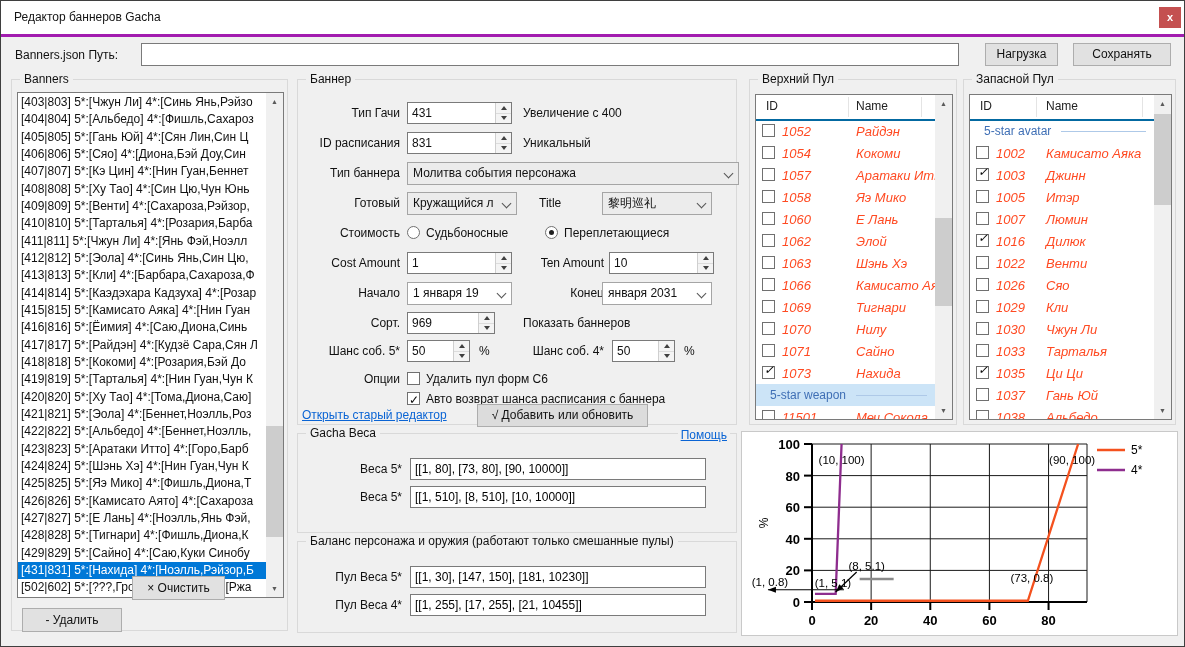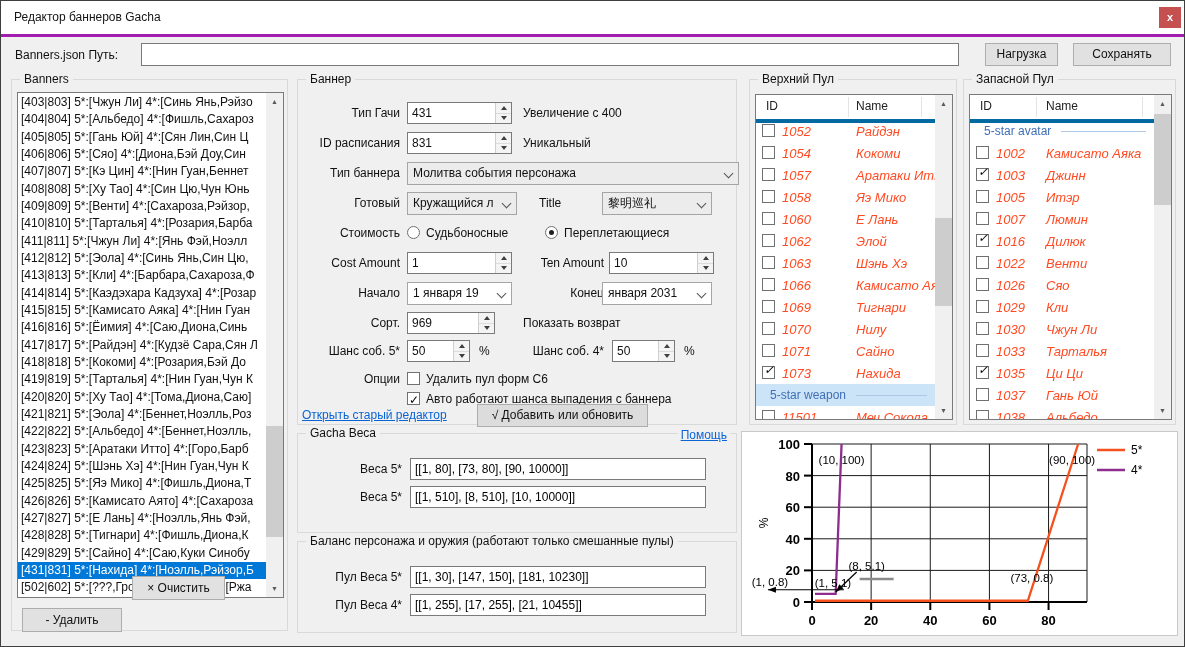--- a/index.html
+++ b/index.html
@@ -43,21 +43,21 @@
   
   .cb{display:inline-block;width:13px;height:13px;background:#fff;border:1px solid #707070;box-sizing:border-box;
     vertical-align:-2px;margin-right:6px;position:relative;}
   .cb.on::after{content:"\2713";position:absolute;left:1px;top:-4px;font-size:12px;color:#0b0b0b;}
   .rad{display:inline-block;width:13px;height:13px;border:1px solid #707070;border-radius:50%;background:#fff;
     box-sizing:border-box;vertical-align:-2px;margin-right:6px;position:relative;}
   .rad.on::after{content:"";position:absolute;left:3px;top:3px;width:5px;height:5px;border-radius:50%;background:#1f1f1f;}
   .link{position:absolute;font-size:12px;color:#0a64d4;text-decoration:underline;white-space:nowrap;}
   
   .pool{position:absolute;background:#fff;border:1px solid #7a7a7a;box-sizing:border-box;overflow:hidden;}
-  .pool-head{height:24px;position:relative;font-size:12px;color:#222;border-bottom:4px solid #0369a1;}
+  .pool-head{height:24px;position:relative;font-size:12px;color:#222;border-bottom:2px solid #0369a1;}
   .pool-head span{position:absolute;top:4px;}
   .pool-head i{position:absolute;top:2px;bottom:2px;width:1px;background:#e4e4e4;}
   .pool-body{position:absolute;left:0;right:17px;top:25px;bottom:0;overflow:hidden;}
   .pool-row{height:22px;position:relative;font-size:13px;color:#ff4a22;font-style:italic;}
   .pool-row .cb{position:absolute;left:6px;top:4px;margin:0;}
   .pool-row .pid{position:absolute;top:4px;}
   .pool-row .pnm{position:absolute;top:4px;white-space:nowrap;}
   .pool-sec{height:22px;display:flex;align-items:center;font-size:12px;color:#3f6fb5;padding-left:14px;}
   .pool-sec i{flex:1;height:1px;background:#aec9e8;margin:0 8px 0 10px;}
   .pool-sec.hl{background:#cce4f7;}
@@ -219,21 +219,21 @@
       <span class="v">969</span>
       <span class="btns">
           <i class="up">
             <span class="tri-up"></span>
           </i>
           <i class="dn">
             <span class="tri-dn"></span>
           </i>
         </span>
     </div>
-    <span class="lbl hint" style="left:225px;top:232px;">Показать возврат</span>
+    <span class="lbl hint" style="left:225px;top:232px;">Показать баннеров</span>
 
     <span class="lbl rlab" style="left:0;top:260px;width:102px;">Шанс соб. 5*</span>
     <div class="spin" style="left:109px;top:260px;width:63px;">
       <span class="v">50</span>
       <span class="btns">
           <i class="up">
             <span class="tri-up"></span>
           </i>
           <i class="dn">
             <span class="tri-dn"></span>
@@ -250,21 +250,21 @@
           </i>
           <i class="dn">
             <span class="tri-dn"></span>
           </i>
         </span>
     </div>
     <span class="lbl" style="left:386px;top:260px;">%</span>
 
     <span class="lbl rlab" style="left:0;top:288px;width:102px;">Опции</span>
     <span class="lbl" style="left:109px;top:288px;"><span class="cb"></span><span>Удалить пул форм С6</span></span>
-    <span class="lbl" style="left:109px;top:308px;"><span class="cb on"></span><span>Авто работают шанса выпадения с баннера</span></span>
+    <span class="lbl" style="left:109px;top:308px;"><span class="cb on"></span><span>Авто возврат шанса расписания с баннера</span></span>
 
     <span class="link" style="left:4px;top:328px;">Открыть старый редактор</span>
     <div class="btn" style="left:179px;top:324px;width:171px;height:23px;line-height:21px;background:#dcdcdc;">√ Добавить или обновить</div>
   </div>
 
   <div class="group" style="left:296px;top:432px;width:440px;height:100px;">
     <span class="glabel">Gacha Веса</span>
     <span class="link" style="right:6px;top:-6px;background:#f0f0f0;padding:0 3px;">Помощь</span>
     <span class="lbl rlab" style="left:0;top:24px;width:104px;">Веса 5*</span>
     <input class="tbox" style="left: 112px; top: 24px; width: 296px; height: 22px;" value="[[1, 80], [73, 80], [90, 10000]]">

